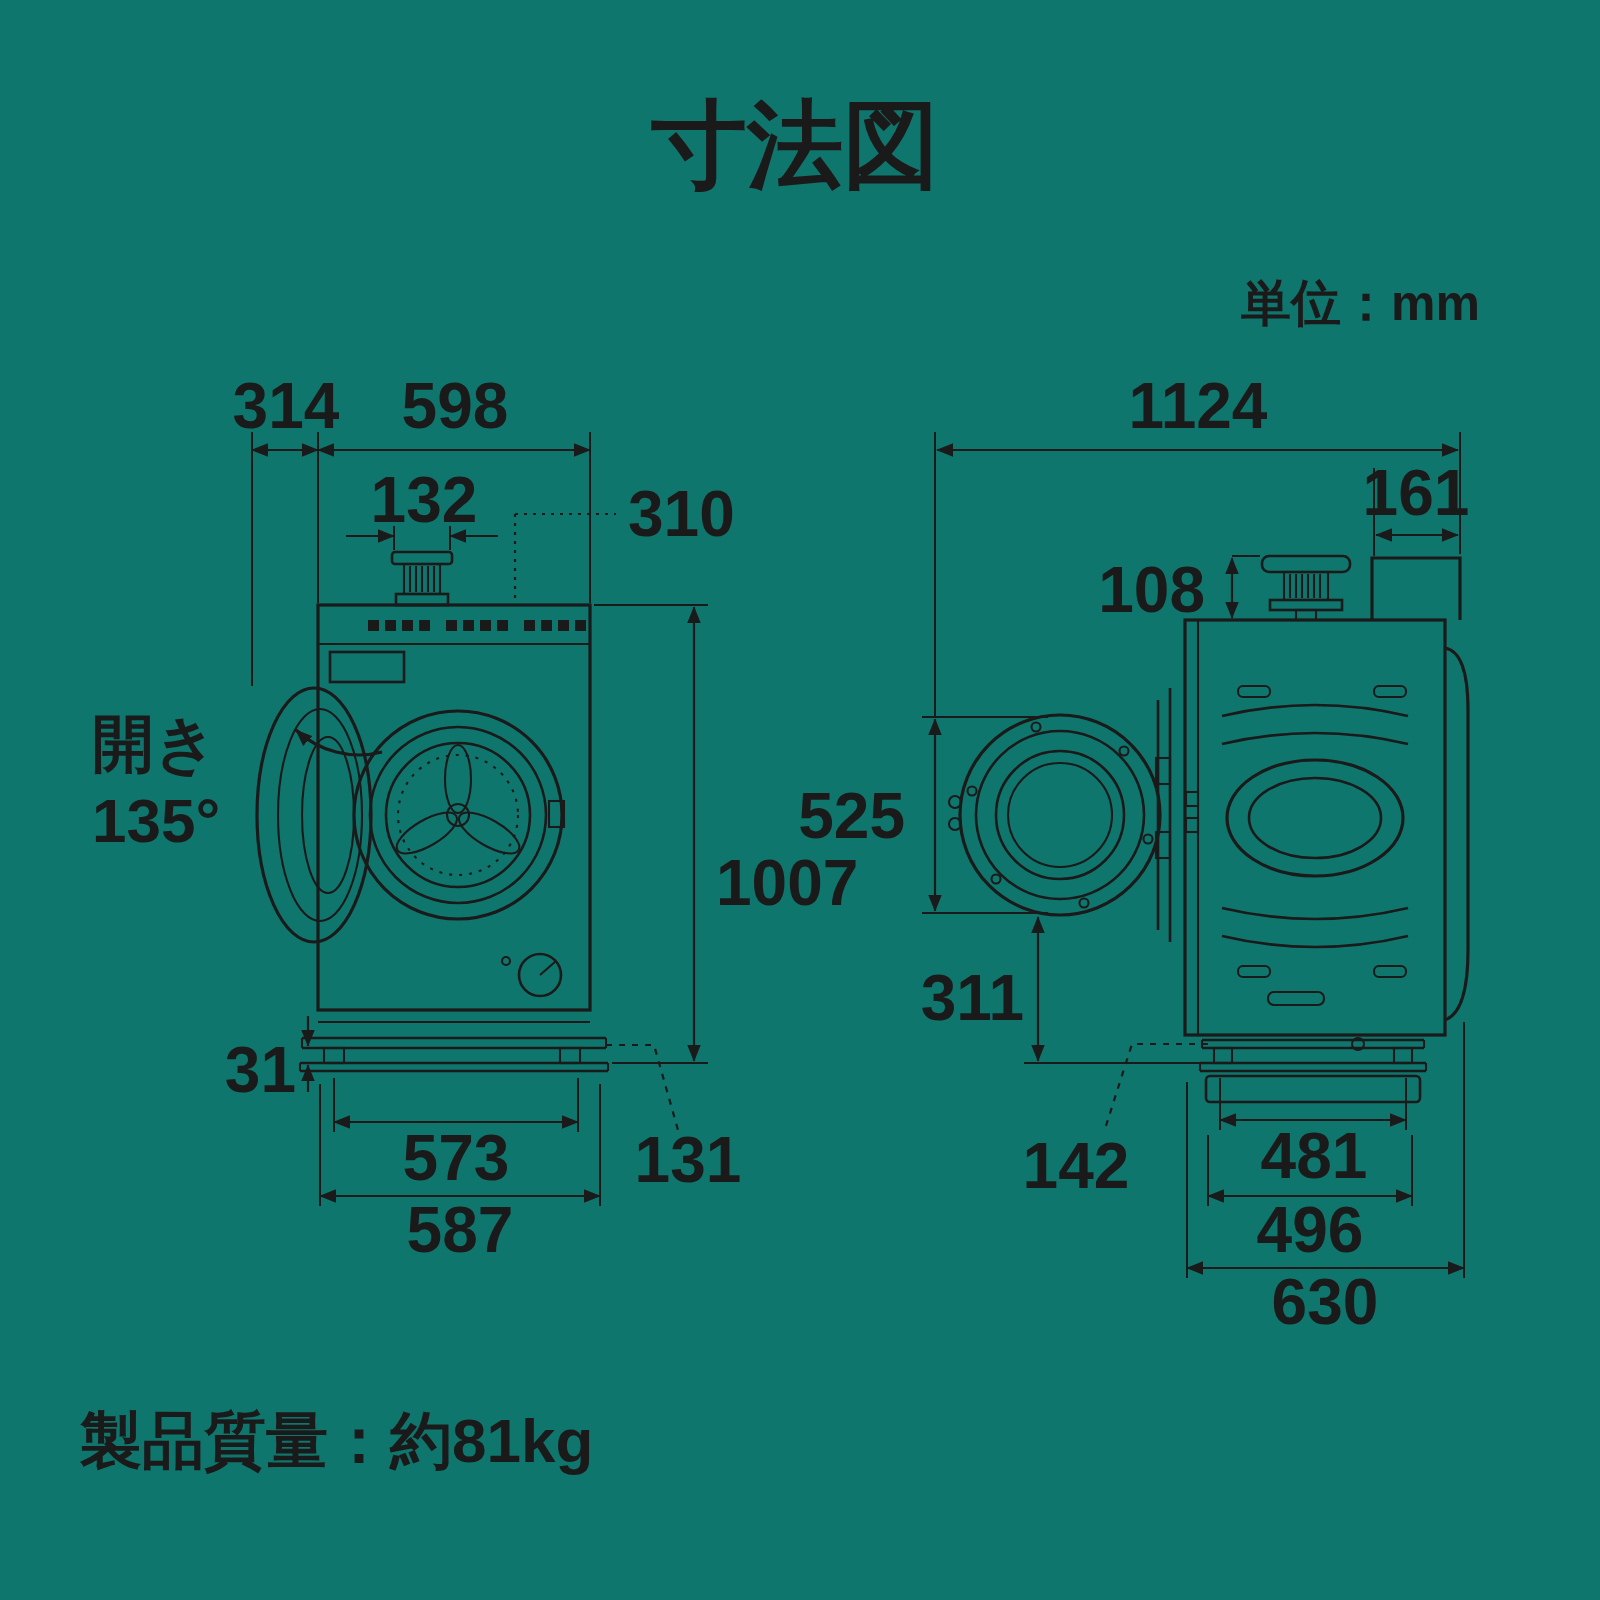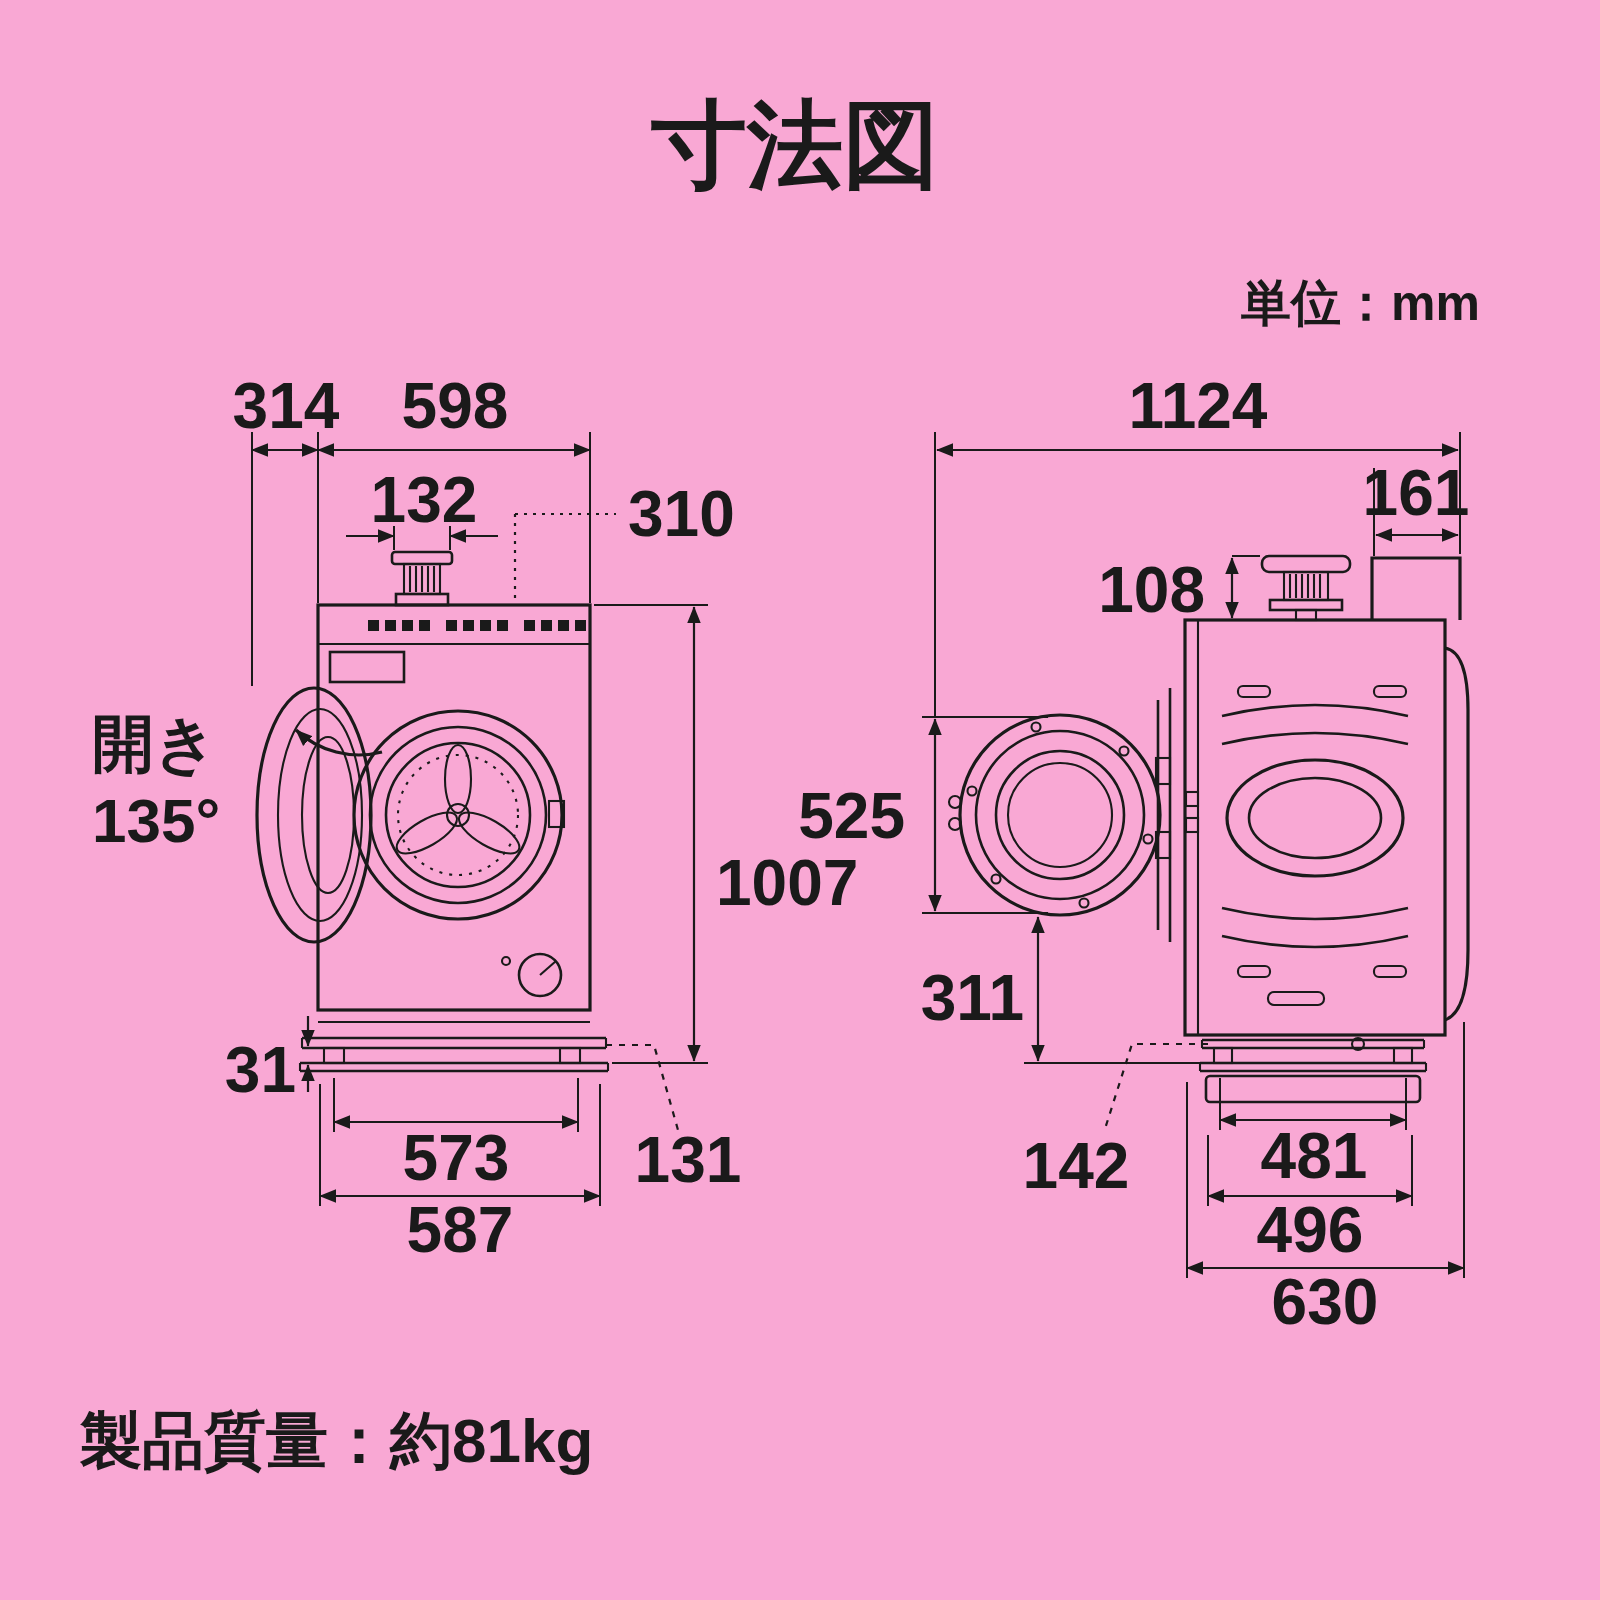--- a/index.html
+++ b/index.html
@@ -1,16 +1,16 @@
 <!DOCTYPE html>
 <html><head>
 <meta charset="utf-8">
 <style>
   html,body{margin:0;padding:0;background:#ffffff;}
-  .stage{width:1600px;height:1600px;position:relative;background:#f9a8d4;}
+  .stage{width:1600px;height:1600px;position:relative;background:#0f766e;}
   svg{display:block;}
   .t{font-family:"Liberation Sans","DejaVu Sans",sans-serif;fill:#1a1a1a;}
   .title-t{font-size:96px;font-weight:700;}
   .unit-t{font-size:50px;font-weight:600;}
   .weight-t{font-size:62px;font-weight:700;}
   .dim-t{font-size:64px;font-weight:600;}
   .jp-t{font-size:62px;font-weight:600;}
   .ln{stroke:#1a1a1a;fill:none;}
   .s3{stroke-width:3.2;}
   .s25{stroke-width:2.6;}

